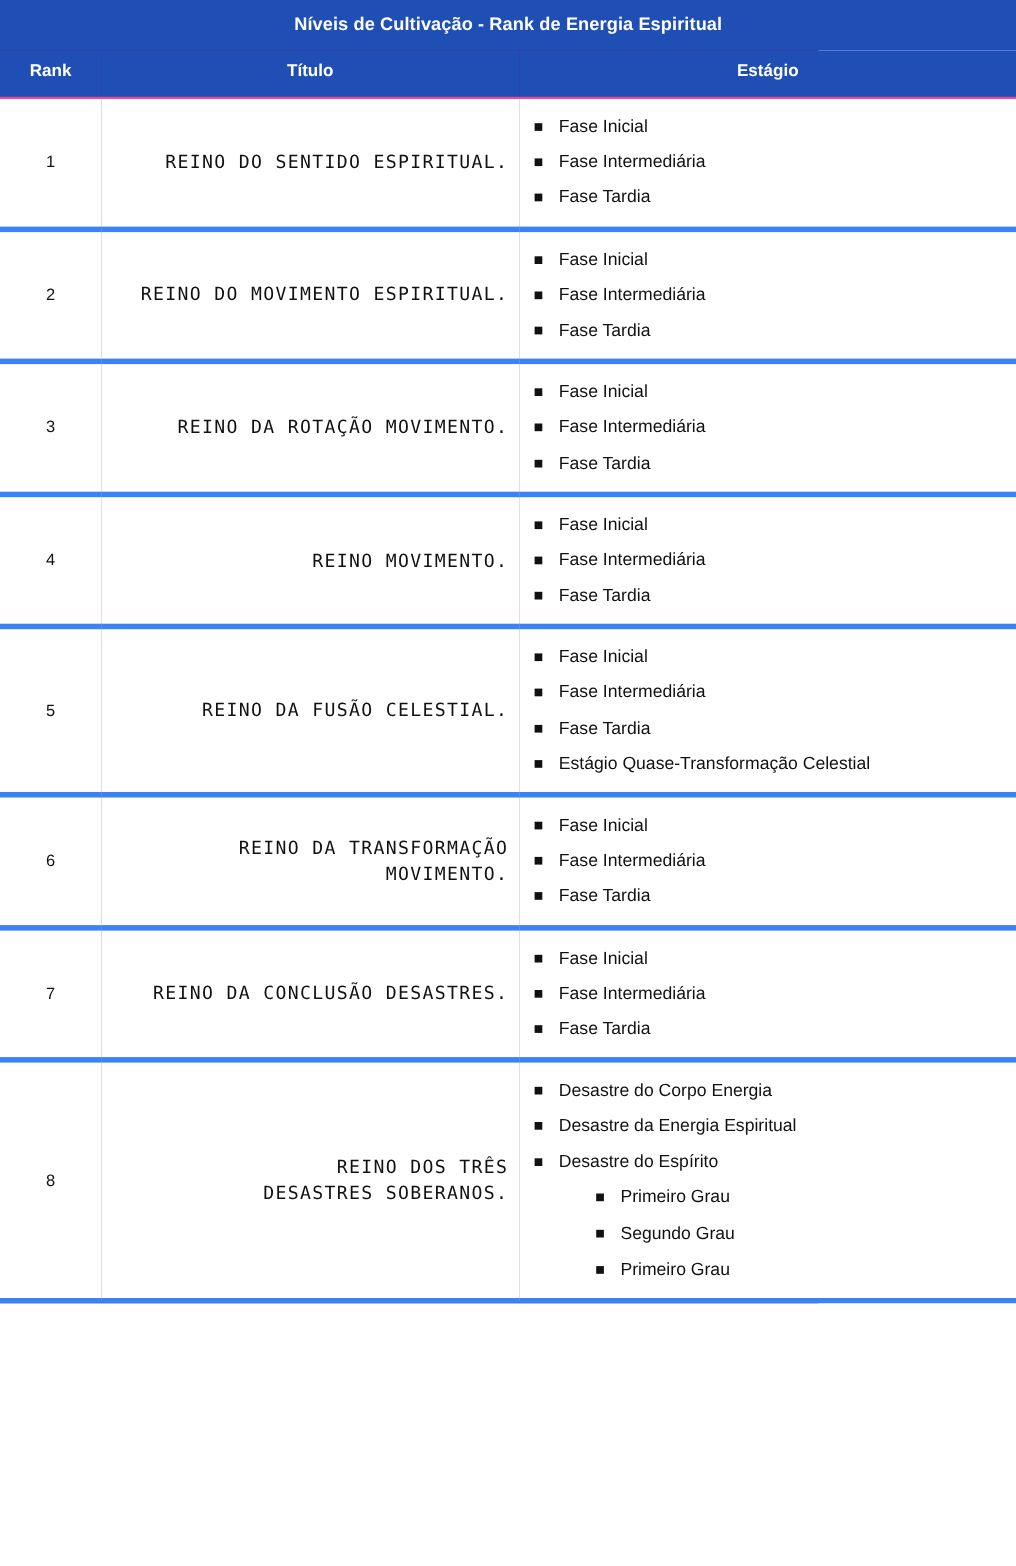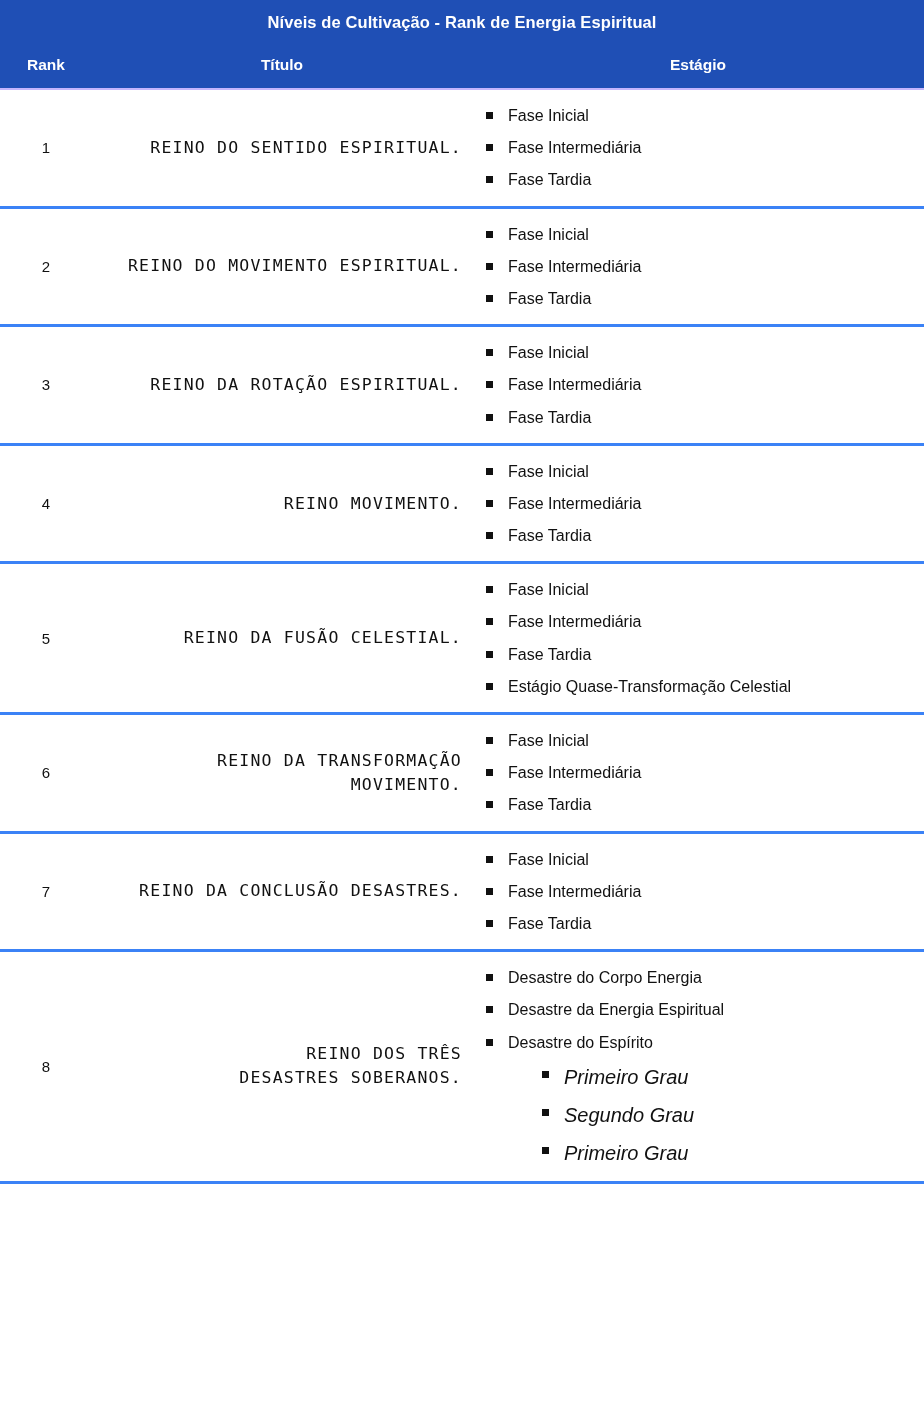--- a/index.html
+++ b/index.html
@@ -34,28 +34,28 @@
   thead th {
     background: #1f4fb5;
     color: #ffffff;
     font-size: 15.5px;
     font-weight: bold;
     padding: 10px 6px 14px 6px;
     text-align: center;
     vertical-align: top;
     border: none;
   }
-  thead tr.head-row th { border-bottom: 2px solid #c4b5fd; }
+  thead tr.head-row th { border-bottom: 2px solid #ec4899; }
   col.c-rank { width: 92px; }
   col.c-title { width: 380px; }
   col.c-stage { width: 452px; }
 
   tbody td {
     border-top: 1px solid #d9d9d9;
-    border-bottom: 3px solid #3b82f6;
+    border-bottom: 5px solid #3b82f6;
     vertical-align: middle;
     padding: 16px 4px;
     background: #ffffff;
   }
   tbody tr td.rank-cell {
     text-align: center;
     font-size: 15px;
     color: #111;
     font-family: "Liberation Sans", sans-serif;
   }
@@ -98,23 +98,22 @@
   }
   ul.substages {
     list-style: none;
     margin: 13px 0 0 0;
     padding: 0 0 0 34px;
   }
   ul.substages > li {
     position: relative;
     padding-left: 22px;
     margin: 0 0 14px 0;
-    font-size: 20px;
-    color: #111;
-    font-style: italic;
+    font-size: 16px;
+    color: #111;
   }
   ul.substages > li:last-child { margin-bottom: 0; }
   ul.substages > li > .bullet {
     position: absolute;
     left: 0;
     top: 6px;
     width: 7px;
     height: 7px;
     background: #111;
     display: inline-block;
@@ -162,21 +161,21 @@
             <ul class="stages">
               <li><span class="bullet"></span><span>Fase Inicial</span></li>
               <li><span class="bullet"></span><span>Fase Intermediária</span></li>
               <li><span class="bullet"></span><span>Fase Tardia</span></li>
             </ul>
           </td>
         </tr>
         <tr>
           <td class="rank-cell">3</td>
           <td class="title-cell">
-            <span class="nowrap-line">REINO DA ROTAÇÃO ESPIRITUAL.</span>
+            <span class="nowrap-line">REINO DA ROTAÇÃO MOVIMENTO.</span>
           </td>
           <td class="stage-cell">
             <ul class="stages">
               <li><span class="bullet"></span><span>Fase Inicial</span></li>
               <li><span class="bullet"></span><span>Fase Intermediária</span></li>
               <li><span class="bullet"></span><span>Fase Tardia</span></li>
             </ul>
           </td>
         </tr>
         <tr>

